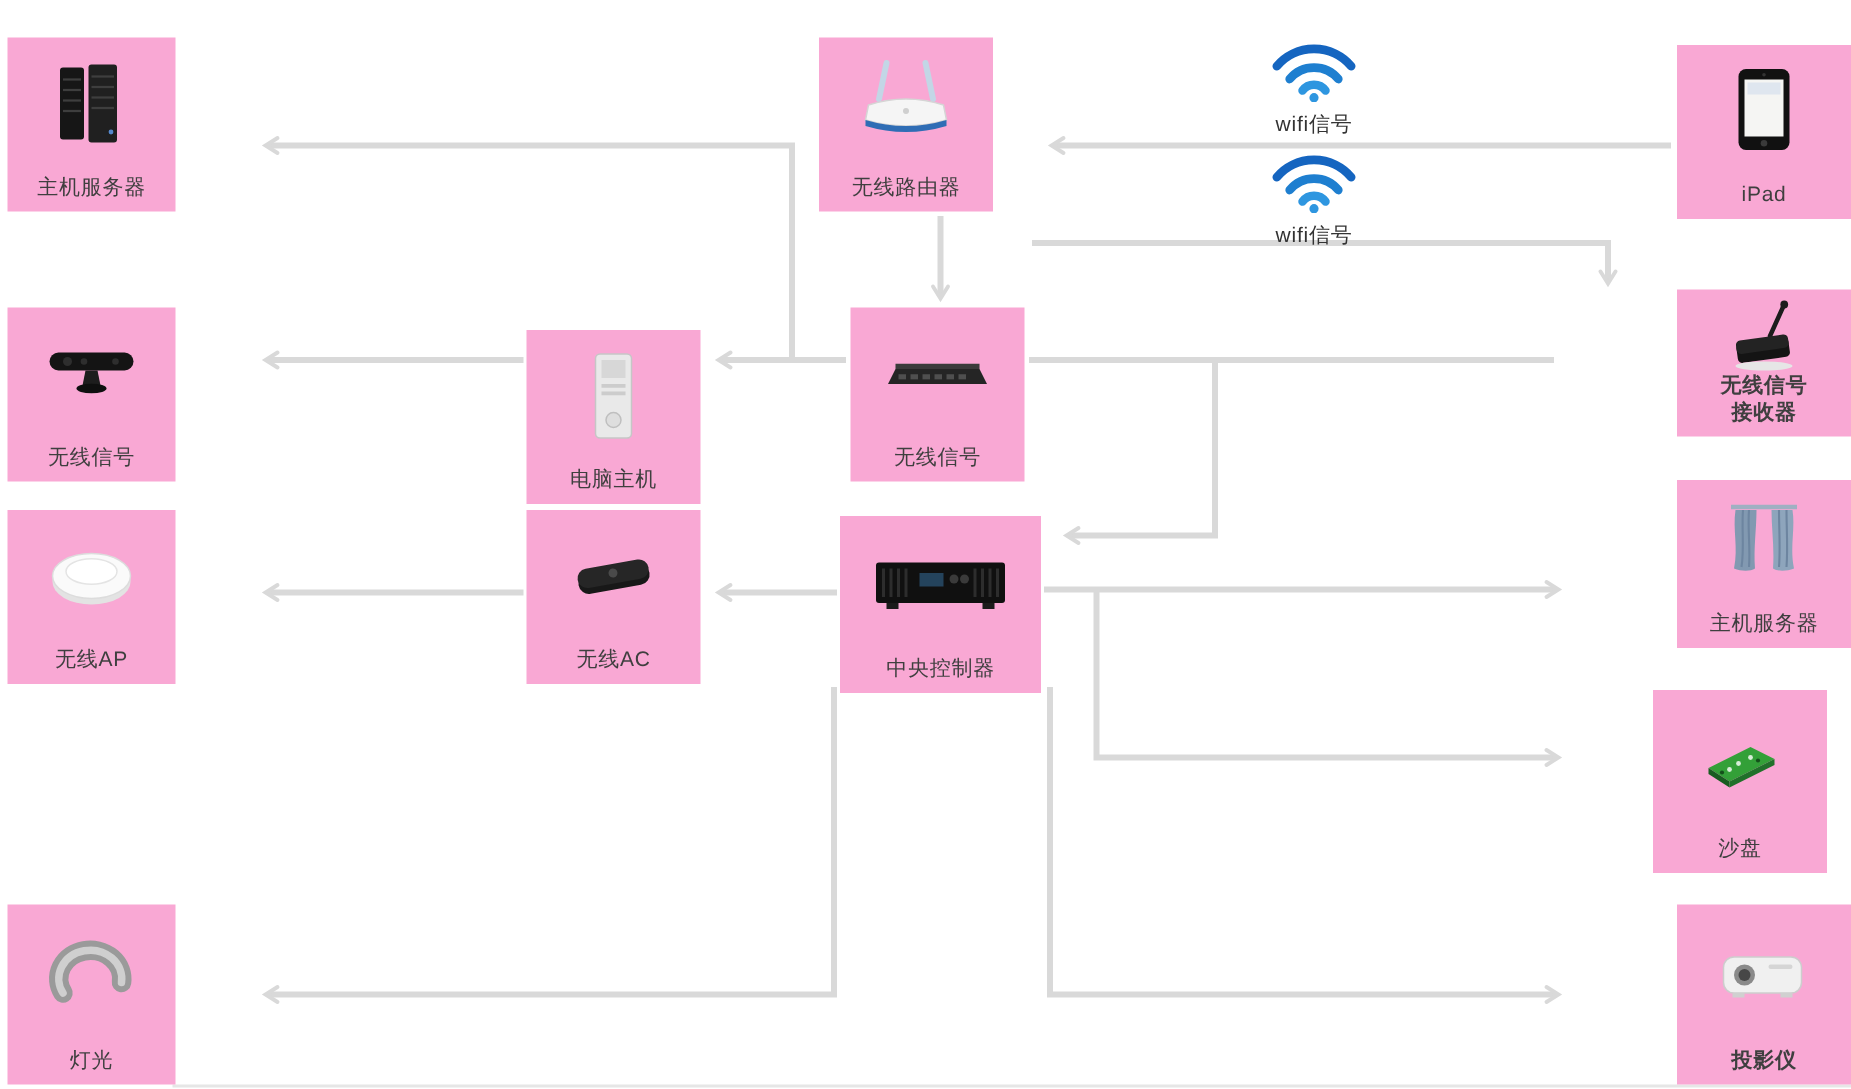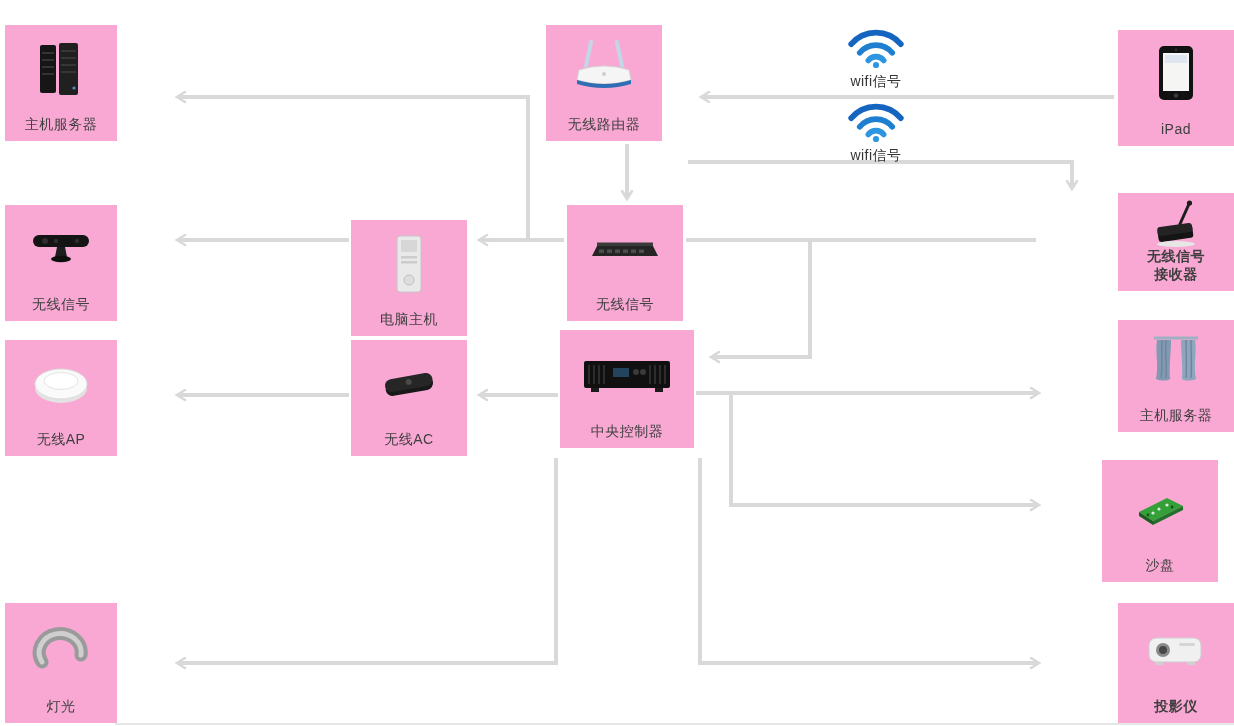--- a/index.html
+++ b/index.html
@@ -215,21 +215,21 @@
         <rect x="26" y="31.5" width="5" height="3.4"></rect>
           <rect x="34" y="31.5" width="5" height="3.4"></rect>
         <rect x="42" y="31.5" width="5" height="3.4"></rect>
           <rect x="50" y="31.5" width="5" height="3.4"></rect>
       </g>
     </svg>
   </span>
   <div class="node-label">无线信号</div>
 </div>
 
-<div class="node" style="left:560px; top:330px; width:134px; height:118px;">
+<div class="node" style="left:560px; top:344px; width:134px; height:118px;">
   <span class="icon-wrap">
     <svg width="96" height="62" viewBox="0 0 96 62">
       <rect x="5" y="17" width="86" height="27" rx="2" fill="#101010"></rect>
       <g stroke="#2d2d2d" stroke-width="2">
         <line x1="10" y1="21" x2="10" y2="40"></line>
           <line x1="15" y1="21" x2="15" y2="40"></line>
         <line x1="20" y1="21" x2="20" y2="40"></line>
           <line x1="25" y1="21" x2="25" y2="40"></line>
         <line x1="71" y1="21" x2="71" y2="40"></line>
           <line x1="76" y1="21" x2="76" y2="40"></line>

